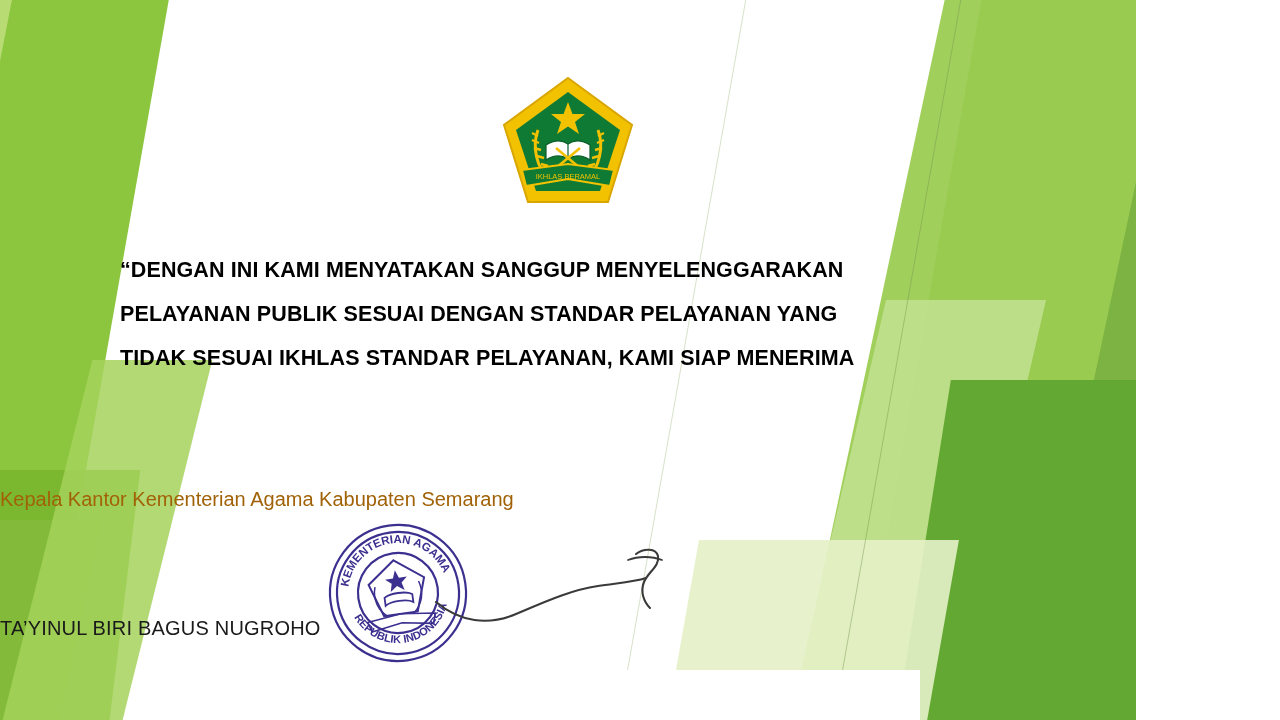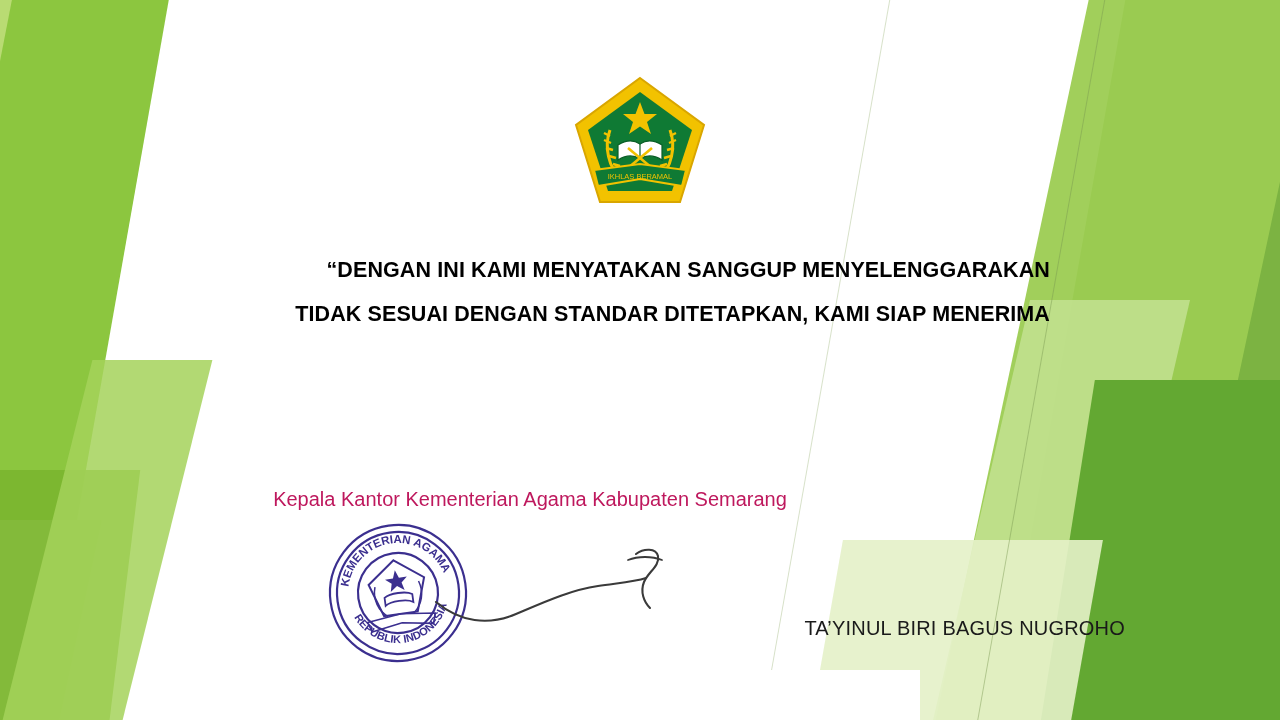--- a/index.html
+++ b/index.html
@@ -2,21 +2,21 @@
 <html><head>
 <meta charset="utf-8">
 <style>
   html, body {
     margin: 0;
     padding: 0;
     background: #ffffff;
   }
   #slide {
     position: relative;
-    width: 1280px;
+    width: 1136px;
     height: 720px;
     overflow: hidden;
     background: #ffffff;
     font-family: "Liberation Sans", sans-serif;
   }
 
   
   .bg-layer {
     position: absolute;
     inset: 0;
@@ -141,48 +141,48 @@
     transform: translateX(-50%);
     width: 140px;
     height: 140px;
   }
 
   .statement {
     position: absolute;
     left: 120px;
     right: 230px;
     top: 248px;
-    text-align: right;
+    text-align: left;
     color: #000000;
     font-weight: bold;
     font-size: 21.5px;
     line-height: 44px;
     letter-spacing: .1px;
   }
   .statement .line {
     display: block;
     white-space: nowrap;
   }
 
   .signer-title {
     position: absolute;
     left: 0;
     right: 220px;
     top: 488px;
-    text-align: center;
+    text-align: left;
     font-size: 20px;
-    color: #be185d;
+    color: #a16207;
   }
 
   .signer-name {
     position: absolute;
     left: 0;
     right: 155px;
     top: 617px;
-    text-align: right;
+    text-align: left;
     font-size: 20px;
     color: #1a1a1a;
     letter-spacing: .2px;
   }
 
   .stamp-wrap {
     position: absolute;
     left: 318px;
     top: 518px;
     width: 160px;
@@ -243,21 +243,22 @@
         <line x1="58" y1="96" x2="82" y2="76" stroke="#f2c200" stroke-width="2.6"></line>
         <line x1="82" y1="96" x2="58" y2="76" stroke="#f2c200" stroke-width="2.6"></line>
 
         <path d="M24,98 L70,92 L116,98 L112,114 L70,107 L28,114 Z" fill="#0f7a34" stroke="#f2c200" stroke-width="2"></path>
         <text x="70" y="107" font-family="Liberation Sans, sans-serif" font-size="7.5" fill="#f2c200" text-anchor="middle">IKHLAS BERAMAL</text>
       </svg>
     </div>
 
     <div class="statement">
       <span class="line">“DENGAN INI KAMI MENYATAKAN SANGGUP MENYELENGGARAKAN</span>
-      <span class="line">TIDAK SESUAI DENGAN STANDAR DITETAPKAN, KAMI SIAP MENERIMA</span>
+      <span class="line">PELAYANAN PUBLIK SESUAI DENGAN STANDAR PELAYANAN YANG</span>
+      <span class="line">TIDAK SESUAI IKHLAS STANDAR PELAYANAN, KAMI SIAP MENERIMA</span>
     </div>
 
     <div class="signer-title">Kepala Kantor Kementerian Agama Kabupaten Semarang</div>
 
     <div class="stamp-wrap">
       <svg viewBox="0 0 160 150" width="160" height="150" aria-hidden="true">
         <g fill="none" stroke="#3b2f8f" stroke-width="2.2" transform="rotate(-8 80 75)">
           <circle cx="80" cy="75" r="68"></circle>
           <circle cx="80" cy="75" r="61"></circle>
           <circle cx="80" cy="75" r="40"></circle>

